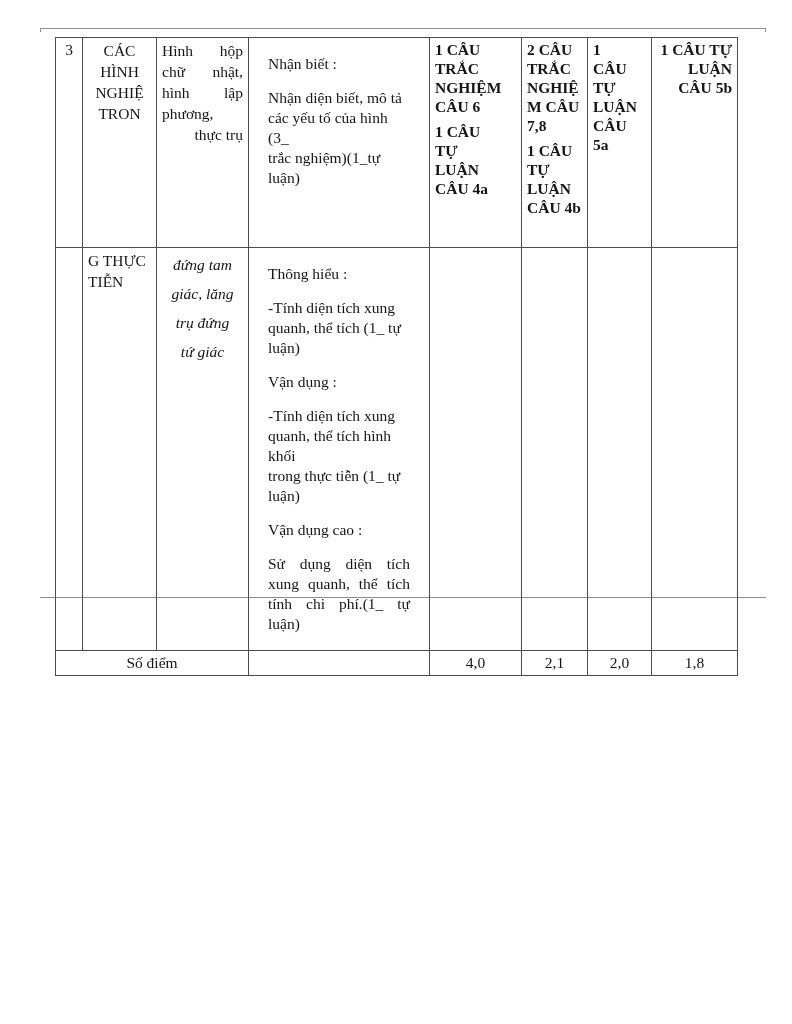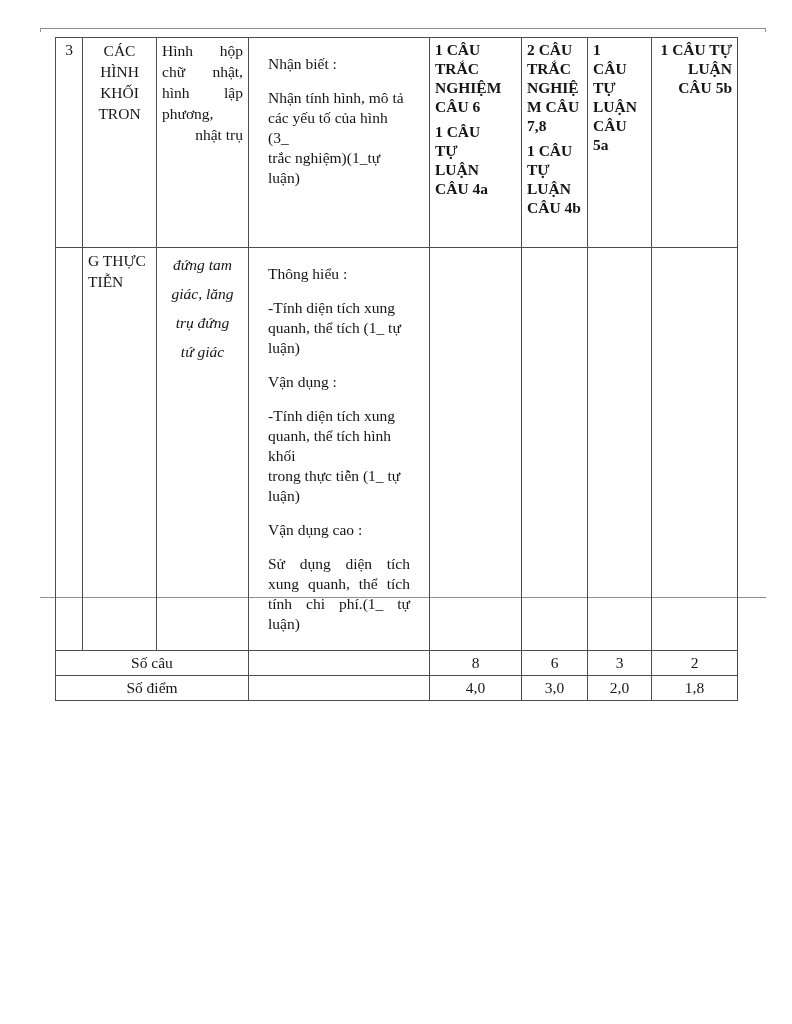--- a/index.html
+++ b/index.html
@@ -88,30 +88,30 @@
     </colgroup>
 
     <tbody>
         <tr style="height:210px">
       <td class="c-no">
         <span>3</span>
       </td>
       <td class="c-topic">
         <div class="pre">CÁC
 HÌNH
-KHỐI
+NGHIỆ
 TRON</div>
       </td>
       <td class="c-content">
         <span>Hình hộp chữ nhật, hình lập phương,</span>
-        <span class="tail">nhật trụ</span>
+        <span class="tail">thực trụ</span>
       </td>
       <td class="c-desc">
         <div class="para">Nhận biết :</div>
-        <div class="para pre">Nhận tính hình, mô tả
+        <div class="para pre">Nhận diện biết, mô tả
 các yếu tố của hình (3_
 trắc nghiệm)(1_tự
 luận)</div>
       </td>
       <td class="c-q pt-nb">
         <div class="para pre">1 CÂU
 TRẮC
 NGHIỆM
 CÂU 6</div>
         <div class="para pre">1 CÂU
@@ -172,32 +172,24 @@
 xung quanh, thể tích
 tính chi phí.(1_ tự
 luận)</div>
       </td>
       <td></td>
       <td></td>
       <td></td>
       <td></td>
     </tr>
 
-    <tr class="sumrow" style="height:24px">
-      <td colspan="3" class="lbl">Số câu</td>
-      <td></td>
-      <td class="val">8</td>
-      <td class="val">6</td>
-      <td class="val">3</td>
-      <td class="val">2</td>
-    </tr>
 
     <tr class="sumrow" style="height:24px">
       <td colspan="3" class="lbl">Số điểm</td>
       <td></td>
       <td class="val">4,0</td>
-      <td class="val">3,0</td>
+      <td class="val">2,1</td>
       <td class="val">2,0</td>
       <td class="val">1,8</td>
     </tr>
   </tbody>
     </table>
 </div>
 
 </body></html>

